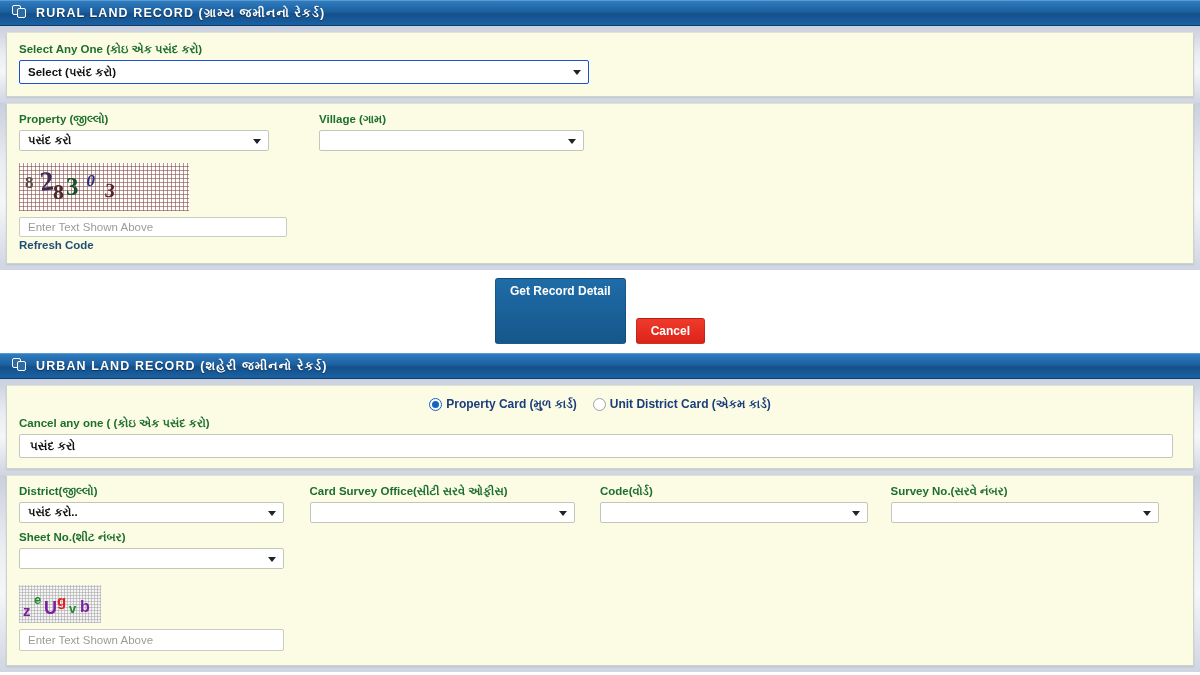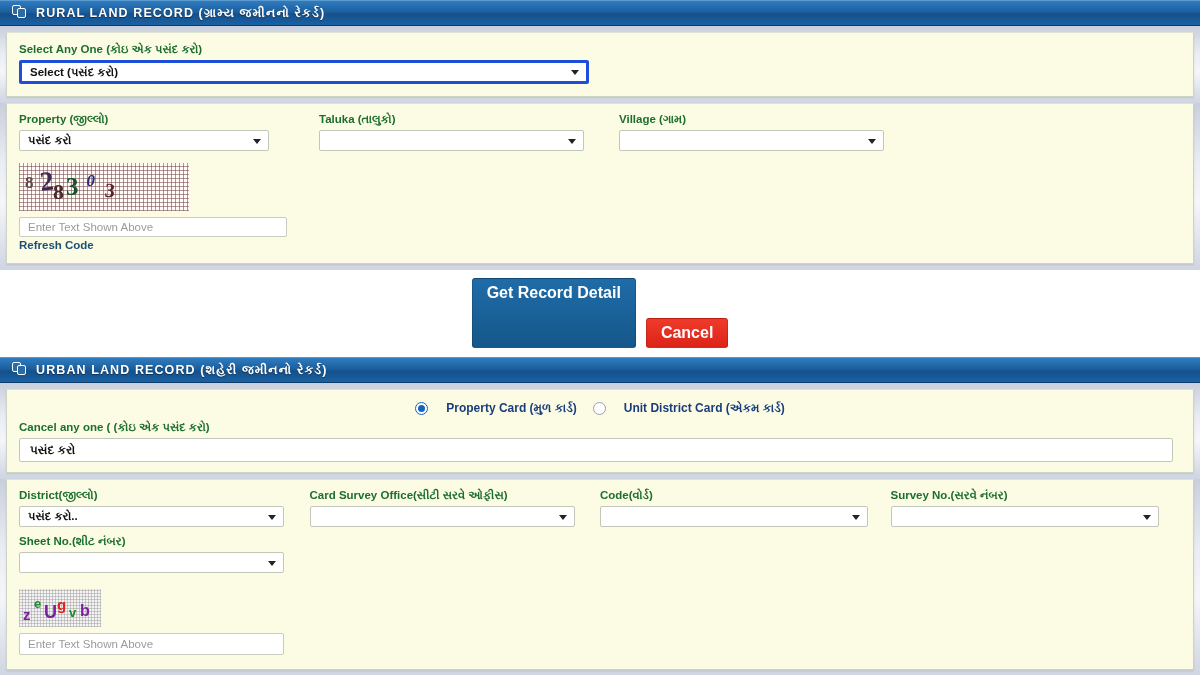--- a/index.html
+++ b/index.html
@@ -79,21 +79,21 @@
     display: flex;
     align-items: center;
     padding: 0 20px 0 8px;
     font-size: 11.5px;
     color: #111;
     font-weight: bold;
     cursor: pointer;
     overflow: hidden;
     white-space: nowrap;
   }
-  .sel.blue { border: 3px solid #1d4ed8; height: 24px; }
+  .sel.blue { border: 1px solid #1d4ed8; height: 24px; }
   .sel .chev {
     position: absolute; right: 7px; top: 50%;
     width: 0; height: 0; margin-top: -2px;
     border-left: 4px solid transparent;
     border-right: 4px solid transparent;
     border-top: 5px solid #20232a;
   }
   .txt {
     height: 20px;
     background: #ffffff;
@@ -147,41 +147,41 @@
     color: #1d4f77;
     font-size: 11.5px;
     font-weight: bold;
     cursor: pointer;
     margin-top: 2px;
   }
 
   
   .btnbar { display:flex; justify-content:center; gap: 10px; padding: 8px 0 9px; background:#fff; }
   .btn {
-    font-size: 16px; font-weight: bold; color:#fff;
+    font-size: 12px; font-weight: bold; color:#fff;
     border-radius: 3px; padding: 6px 14px; cursor:pointer;
     border: 1px solid rgba(0,0,0,.15);
     line-height: 1;
   }
   .btn.primary { background: linear-gradient(to bottom,#1f6ca8,#15578a); }
   .btn.danger  { background: linear-gradient(to bottom,#ef3b2b,#dc2318); margin-top: 40px; }
 
   
   .p1 { padding: 10px 12px 12px; }
   .p2 { padding: 9px 12px 12px; }
   .cols { display:flex; }
   .col-d { width: 300px; }
   .col-t { width: 300px; }
   .col-v { width: 300px; }
   .w250 { width: 250px; }
   .w265 { width: 265px; }
 
   
   .radio-row { display:flex; justify-content:center; align-items:center; gap: 16px; padding: 7px 0 2px; }
-  .radio { display:flex; align-items:center; gap:18px; cursor:pointer; }
+  .radio { display:flex; align-items:center; gap:4px; cursor:pointer; }
   .radio .dot {
     width: 13px; height: 13px; border-radius: 50%;
     border: 1px solid #9aa0ab; background:#fff;
     display:inline-block; position:relative; flex:0 0 auto;
   }
   .radio.on .dot { border-color:#1565c0; background:#fff; }
   .radio.on .dot::after {
     content:""; position:absolute; left:2px; top:2px;
     width:7px; height:7px; border-radius:50%; background:#1565c0;
   }
@@ -220,27 +220,20 @@
     </div>
   </div>
 
   <div class="frame">
     <div class="panel p2">
       <div class="cols">
         <div class="col-d">
           <label class="lbl">Property (જીલ્લો)</label>
           <div class="sel w250">
             <span>પસંદ કરો</span>
-            <span class="chev"></span>
-          </div>
-        </div>
-        <div class="col-t">
-          <label class="lbl">Taluka (તાલુકો)</label>
-          <div class="sel w265">
-            <span></span>
             <span class="chev"></span>
           </div>
         </div>
         <div class="col-v">
           <label class="lbl">Village (ગામ)</label>
           <div class="sel w265">
             <span></span>
             <span class="chev"></span>
           </div>
         </div>

